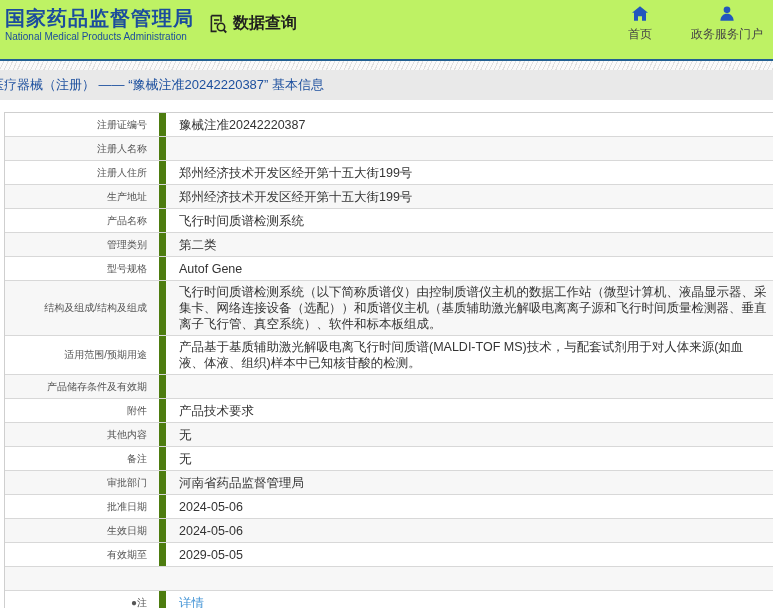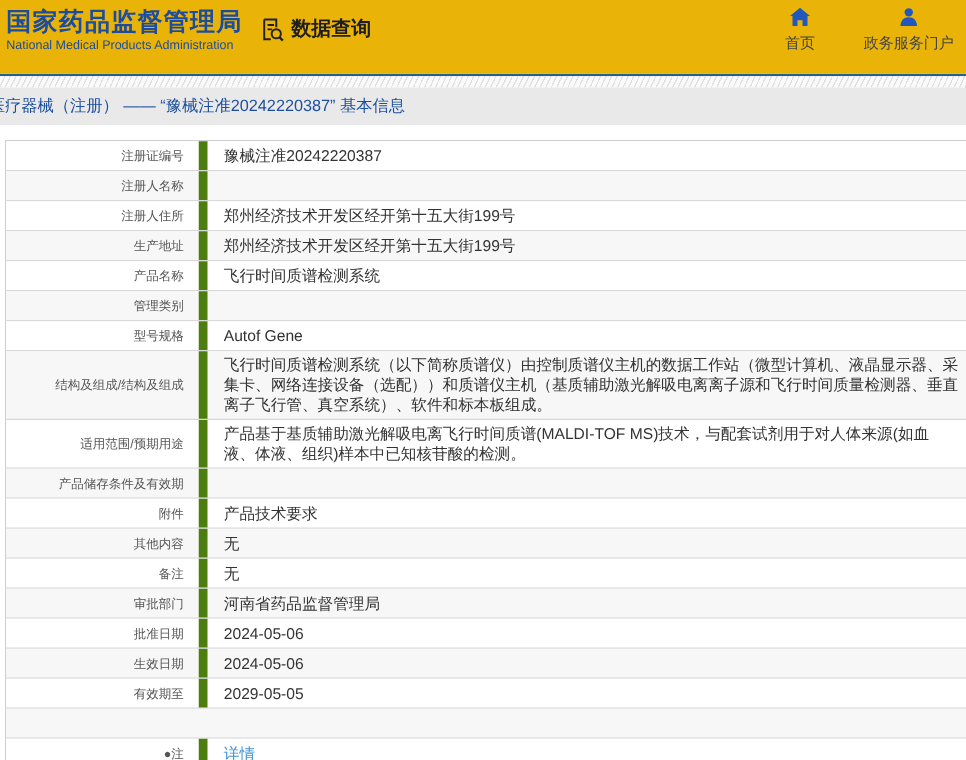--- a/index.html
+++ b/index.html
@@ -1,20 +1,20 @@
 <!DOCTYPE html>
 <html><head>
 <meta charset="utf-8">
 <style>
   * { margin:0; padding:0; box-sizing:border-box; }
   body { font-family:"Liberation Sans","DejaVu Sans",sans-serif; background:#fff; }
   .page { position:relative; width:773px; height:608px; overflow:hidden; background:#fff; }
 
   
-  .top-header { position:relative; height:59px; background:#eab308; }
+  .top-header { position:relative; height:59px; background:#bef264; }
   .logo { position:absolute; left:5px; top:6px; }
   .logo-title { font-size:20px; font-weight:bold; color:#1b4c9d; letter-spacing:1px; line-height:24px; }
   .logo-sub { font-size:10px; color:#1b4c9d; line-height:13px; }
   .site-name { position:absolute; left:207px; top:13px; display:flex; align-items:center; gap:5px;justify-content:flex-end; }
   .site-name .txt { font-size:16px; font-weight:600; color:#1f1f1f; }
   .top-nav { position:absolute; right:10px; top:6px; display:flex; gap:39px; }
   .nav-item { display:flex; flex-direction:column; align-items:center; cursor:pointer; }
   .nav-item .lbl { font-size:12px; color:#454545; margin-top:5px; white-space:nowrap; }
 
   
@@ -106,20 +106,21 @@
         <div class="row alt">
           <div class="cell label">生产地址</div>
           <div class="cell value">郑州经济技术开发区经开第十五大街199号</div>
         </div>
         <div class="row">
           <div class="cell label">产品名称</div>
           <div class="cell value">飞行时间质谱检测系统</div>
         </div>
         <div class="row alt">
           <div class="cell label">管理类别</div>
+          <div class="cell value">第二类</div>
         </div>
         <div class="row">
           <div class="cell label">型号规格</div>
           <div class="cell value">Autof Gene</div>
         </div>
         <div class="row alt tall">
           <div class="cell label">结构及组成/结构及组成</div>
           <div class="cell value">飞行时间质谱检测系统（以下简称质谱仪）由控制质谱仪主机的数据工作站（微型计算机、液晶显示器、采集卡、网络连接设备（选配））和质谱仪主机（基质辅助激光解吸电离离子源和飞行时间质量检测器、垂直离子飞行管、真空系统）、软件和标本板组成。</div>
         </div>
         <div class="row tall2">

